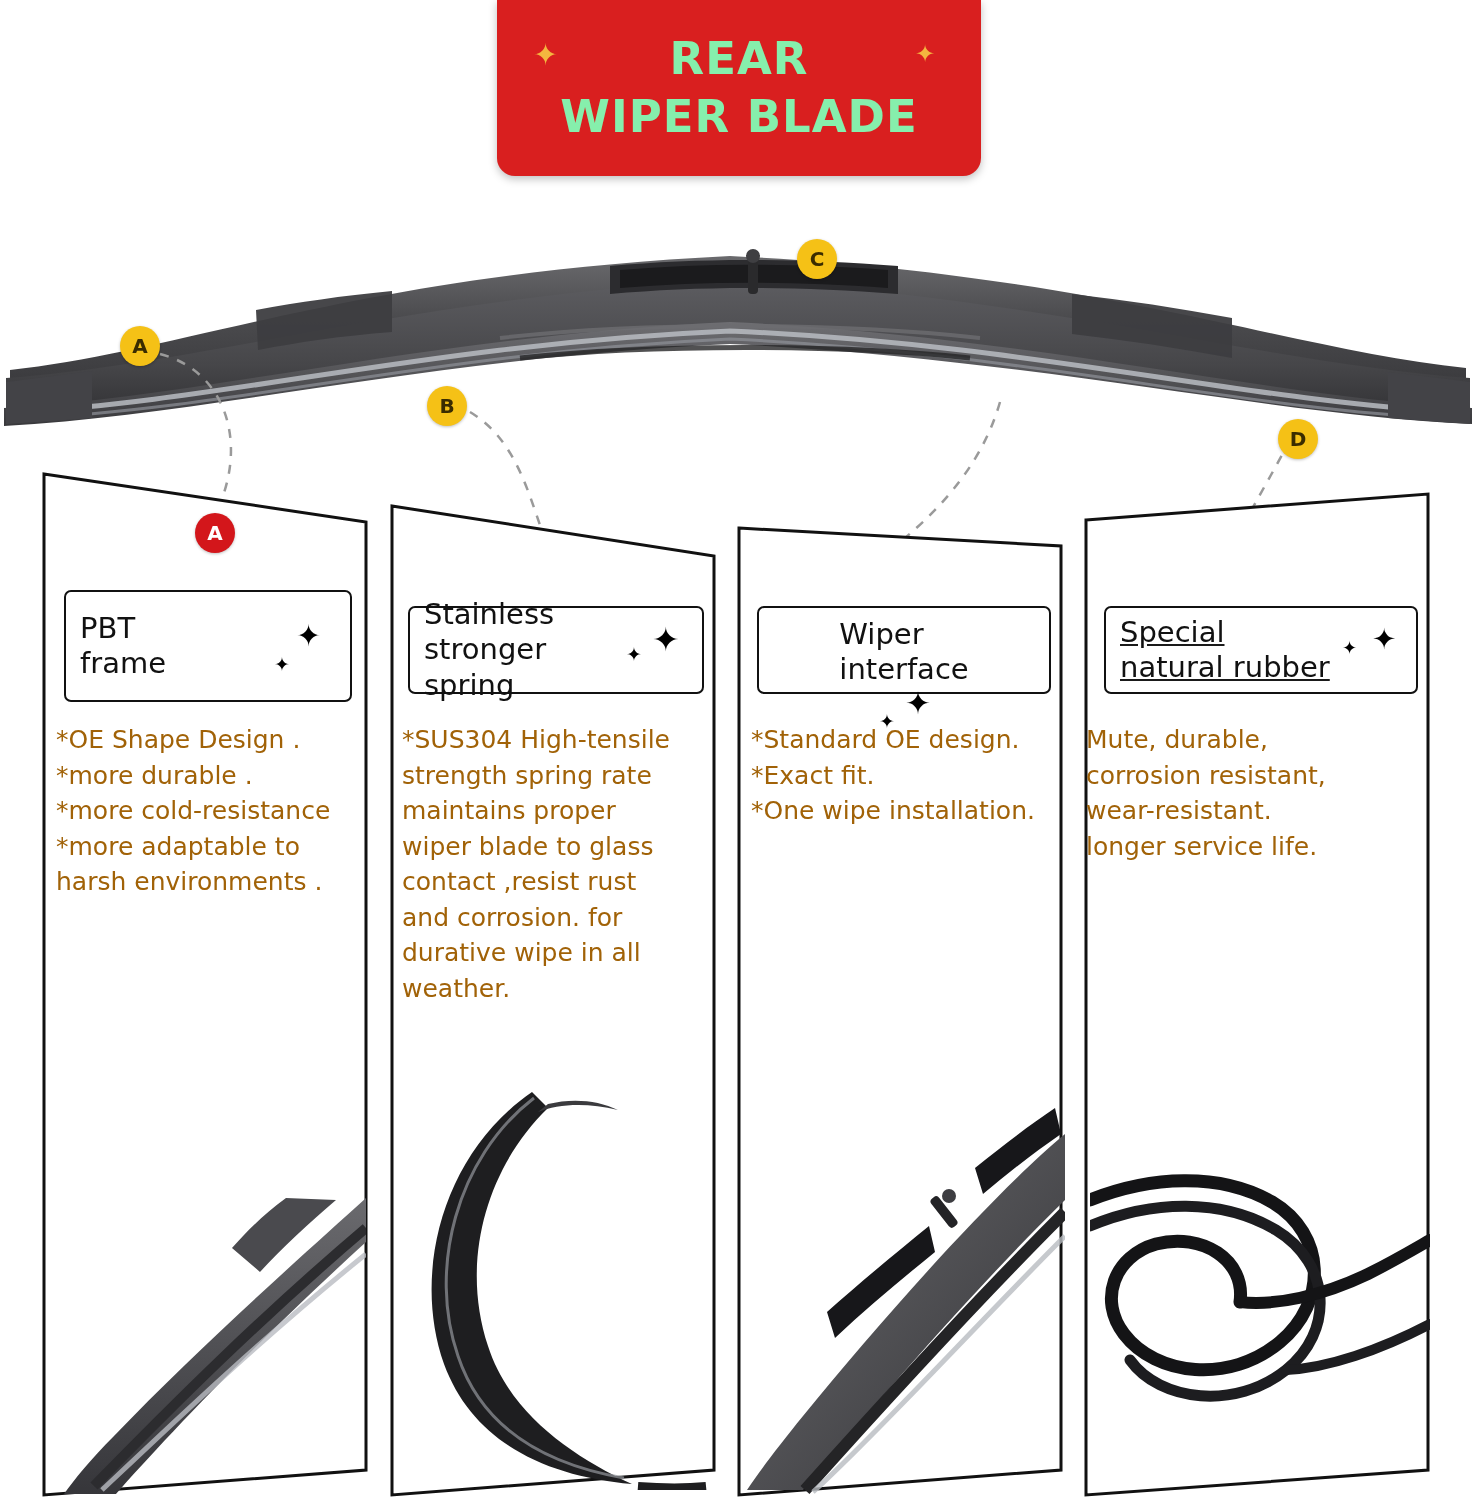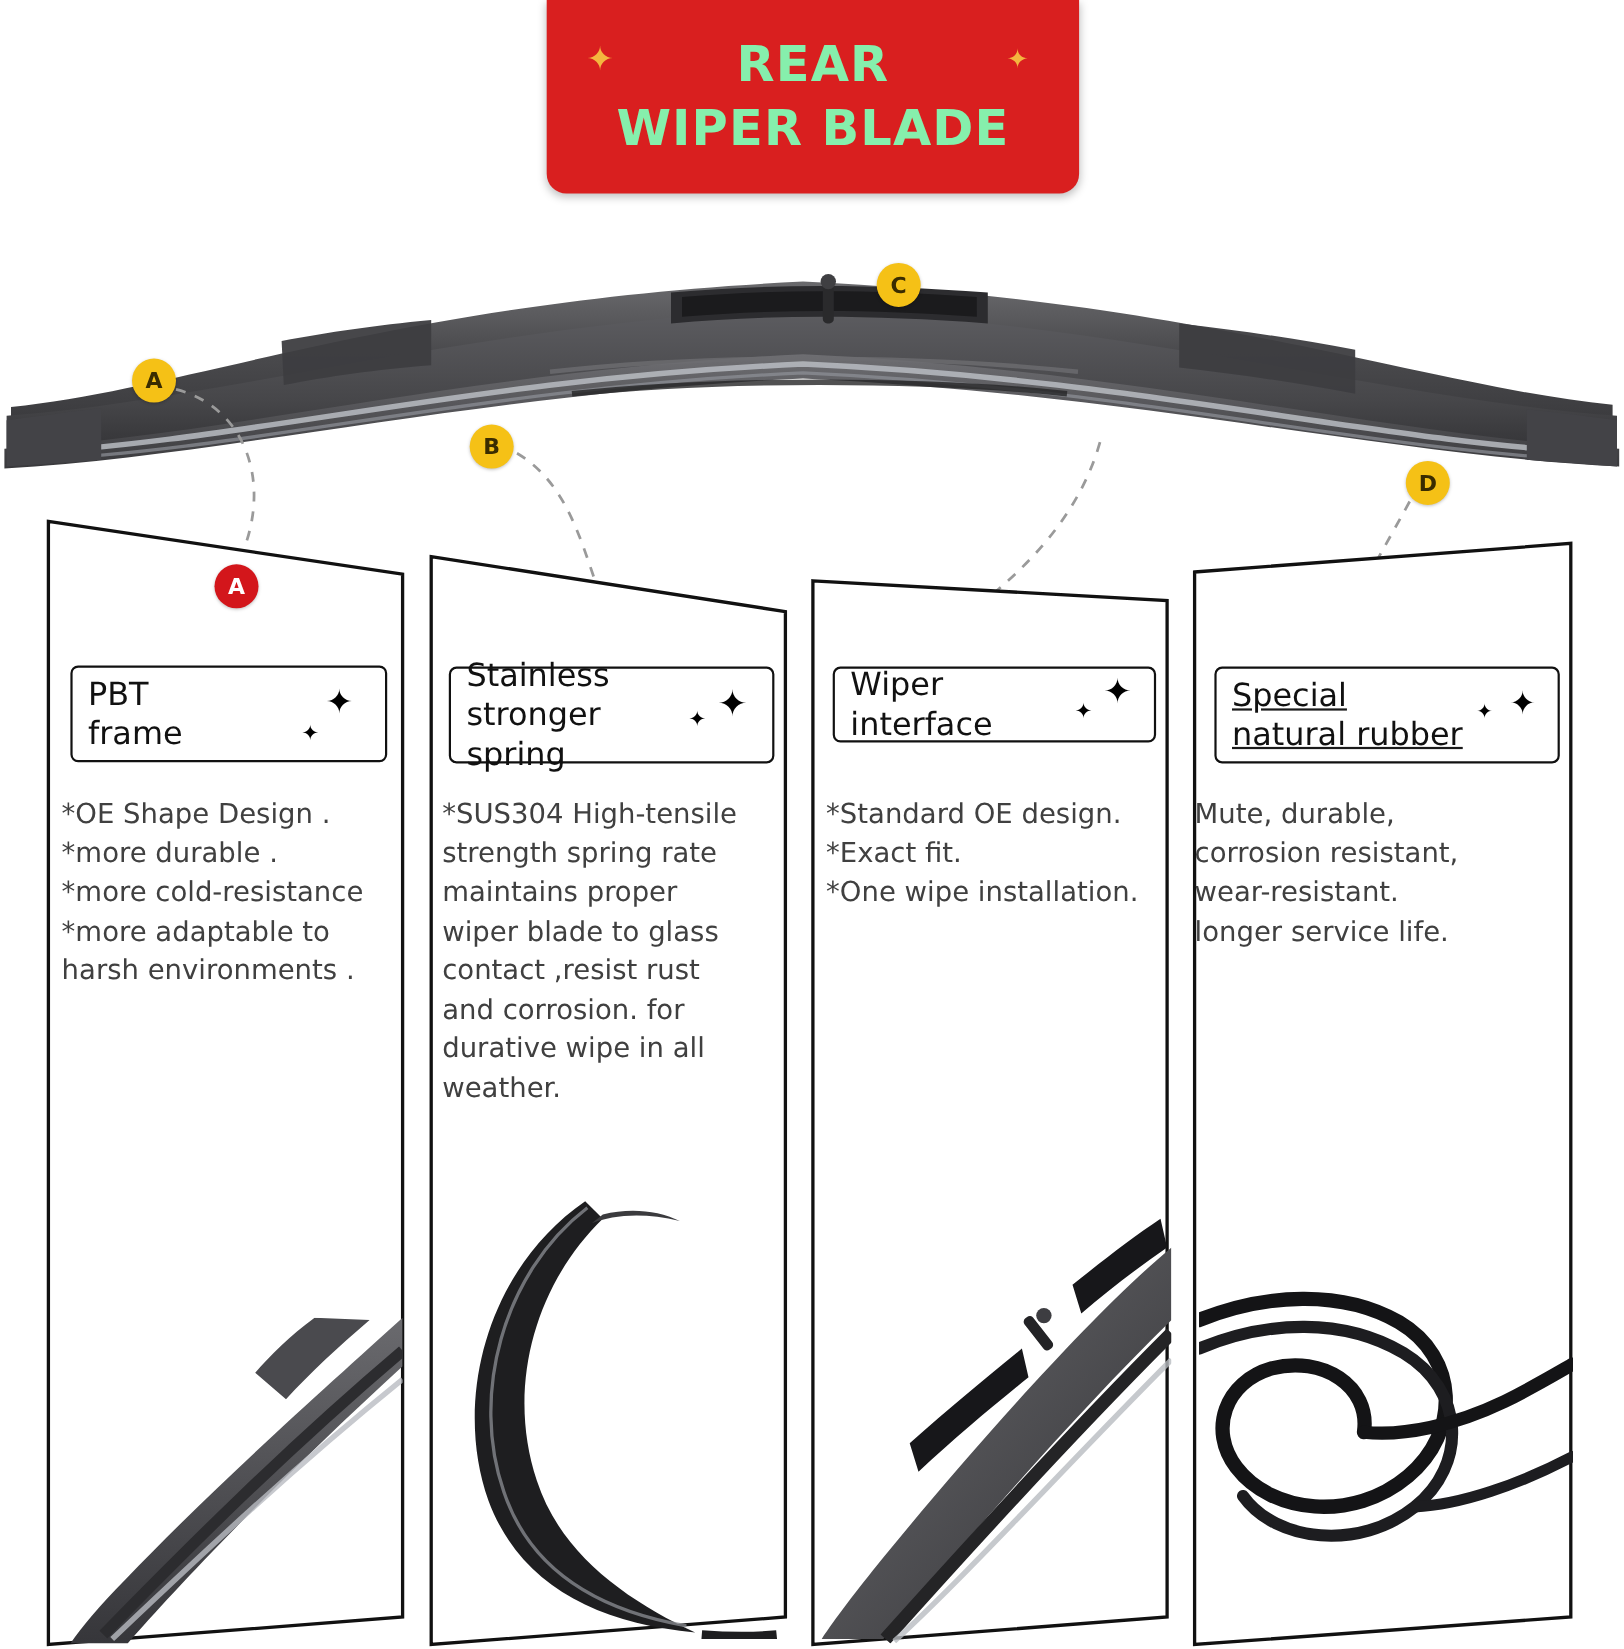--- a/index.html
+++ b/index.html
@@ -124,21 +124,21 @@
     position: absolute;
     color: #000;
     font-style: normal;
     line-height: 1;
   }
   .body-text {
     position: absolute;
     font-family: "DejaVu Sans", sans-serif;
     font-size: 25px;
     line-height: 1.42;
-    color: #404040;
+    color: #a16207;
     white-space: pre-line;
   }
   .panel-art {
     position: absolute;
   }
 </style>
 </head>
 <body>
 
 <div class="title-banner">
@@ -210,21 +210,21 @@
   <div class="badge yellow" style="left:797px; top:7px;">C</div>
   <div class="badge yellow" style="left:1278px; top:187px;">D</div>
 </div>
 
 <div class="panels">
 
   <div class="panel" style="left:40px; width:330px; height:1029px;">
     <svg class="panel-border" viewBox="0 0 330 1029" preserveAspectRatio="none">
       <path d="M4,4 L326,52 L326,1000 L4,1025 Z" fill="#ffffff" stroke="#111" stroke-width="3"></path>
     </svg>
-    <div class="head-box" style="left:24px; top:135px; width:288px; height:88px;">
+    <div class="head-box" style="left:24px; top:120px; width:288px; height:112px;">
       <span class="head-text">PBT
 frame</span>
       <span class="head-sparks">
         <i style="left:26px; top:2px; font-size:30px;">✦</i>
         <i style="left:4px; top:36px; font-size:19px;">✦</i>
       </span>
     </div>
     <div class="body-text" style="left:16px; top:252px; width:310px;">*OE Shape Design .
 *more durable .
 *more cold-resistance
@@ -271,21 +271,21 @@
       <path d="M146,20 C 170,14 196,16 216,26 C 184,18 156,20 136,28 Z" fill="#3b3b3e"></path>
       <path d="M236,402 C 262,404 284,404 304,402" fill="none" stroke="#1e1e20" stroke-width="8"></path>
     </svg>
 
   </div>
 
   <div class="panel" style="left:735px; width:330px; height:1029px;">
     <svg class="panel-border" viewBox="0 0 330 1029" preserveAspectRatio="none">
       <path d="M4,58 L326,76 L326,1000 L4,1025 Z" fill="#ffffff" stroke="#111" stroke-width="3"></path>
     </svg>
-    <div class="head-box" style="left:22px; top:136px; width:294px; height:69px;">
+    <div class="head-box" style="left:22px; top:136px; width:294px; height:88px;flex-direction:column;">
       <span class="head-text">Wiper
 interface</span>
       <span class="head-sparks">
         <i style="left:34px; top:0px; font-size:31px;">✦</i>
         <i style="left:8px; top:24px; font-size:19px;">✦</i>
       </span>
     </div>
     <div class="body-text" style="left:16px; top:252px; width:312px;">*Standard OE design.
 *Exact fit.
 *One wipe installation.</div>

